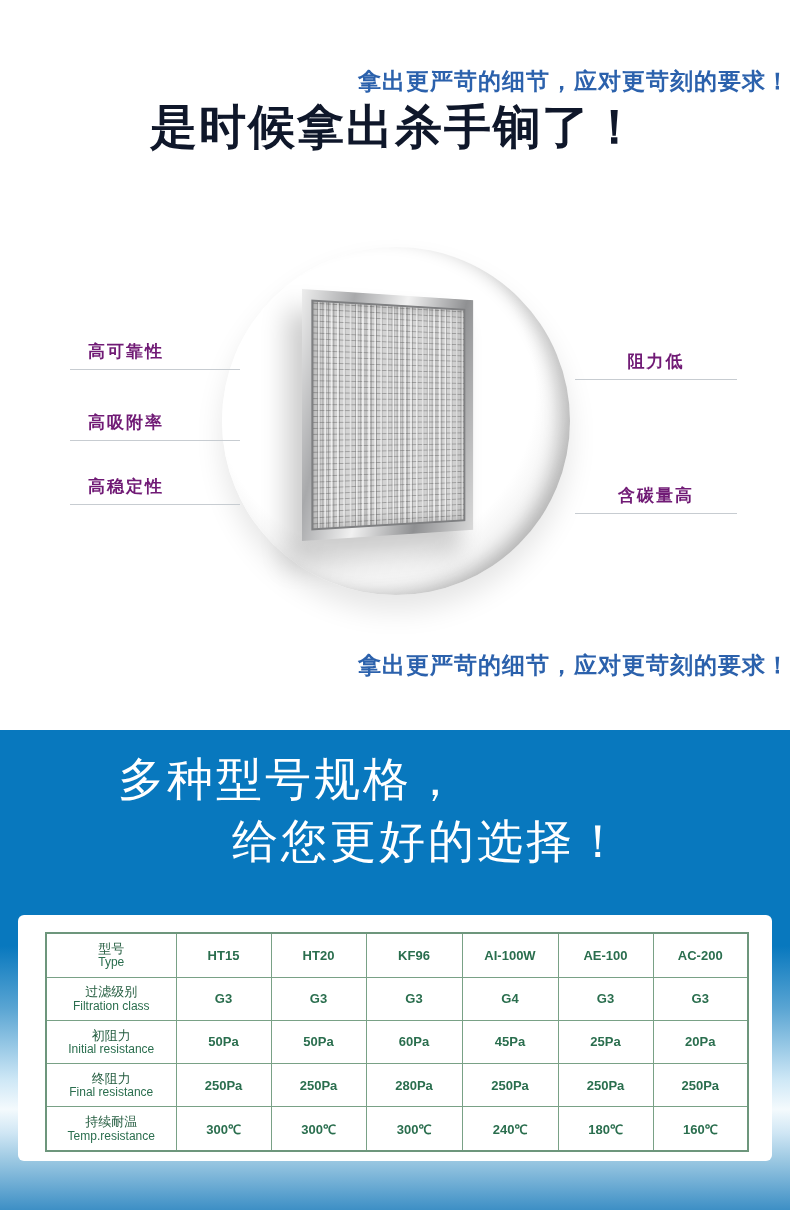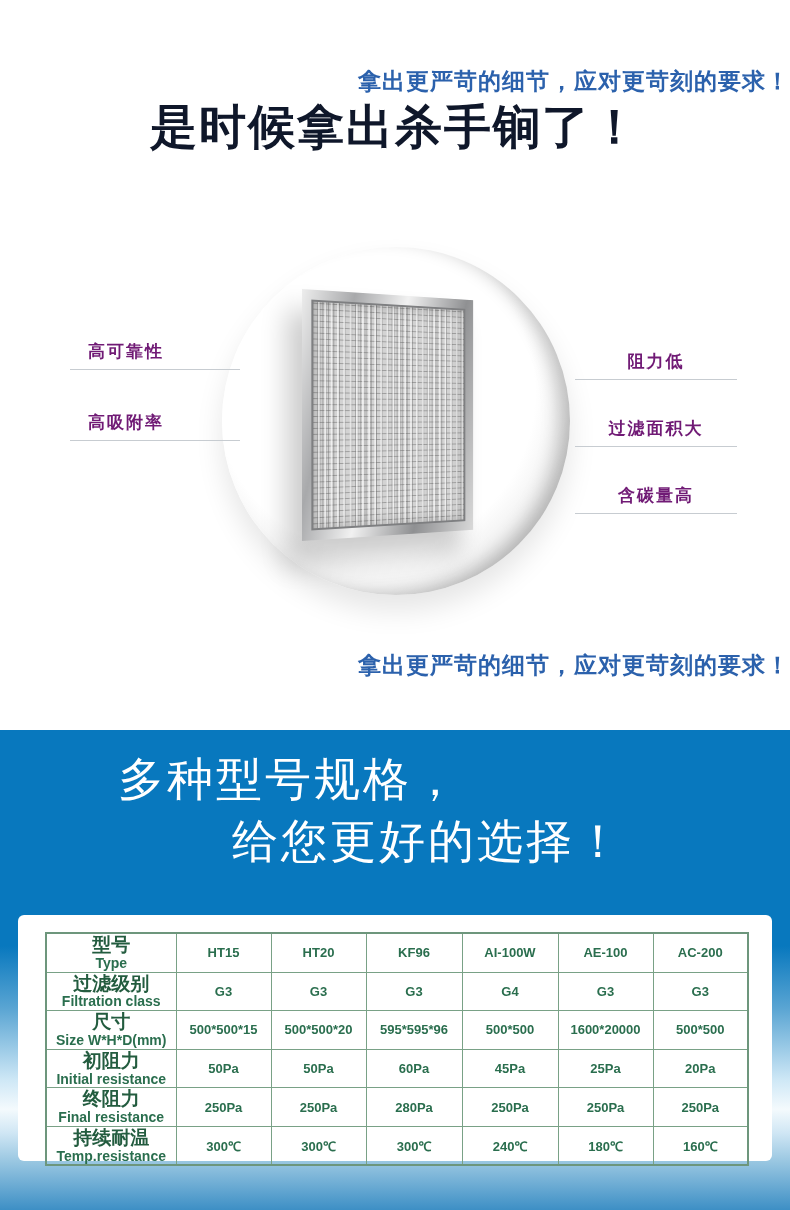--- a/index.html
+++ b/index.html
@@ -79,22 +79,22 @@
     color:#2a6e4e;
   }
   table.spec td{
     border:1px solid #79a186;
     text-align:center;vertical-align:middle;
     font-size:13px;font-weight:700;
     padding:1px 2px;height:22px;
   }
   table.spec{border:2px solid #6d967c;}
   td.lbl{text-align:left;padding-left:8px;}
-  .lbl-zh{display:block;font-size:19px;font-weight:700;color:#235c3f;line-height:1.1;}
-  .lbl-en{display:block;font-size:14px;font-weight:700;line-height:1.05;}
+  .lbl-zh{display:block;font-size:13px;font-weight:400;color:#235c3f;line-height:1.1;}
+  .lbl-en{display:block;font-size:12px;font-weight:400;line-height:1.05;}
 </style>
 </head>
 <body>
 
 <div id="page">
 
   <div class="tagline top">拿出更严苛的细节，应对更苛刻的要求！</div>
   <div class="hero-title">是时候拿出杀手锏了！</div>
 
   <div class="circle"></div>
@@ -105,27 +105,27 @@
   </div>
 
   <div class="feat l l1">
     <span class="feat-label">高可靠性</span>
     <div class="feat-line"></div>
   </div>
   <div class="feat l l2">
     <span class="feat-label">高吸附率</span>
     <div class="feat-line"></div>
   </div>
+  <div class="feat l l3">
+    <span class="feat-label">高稳定性</span>
+    <div class="feat-line"></div>
+  </div>
 
   <div class="feat r r1">
     <span class="feat-label">阻力低</span>
-    <div class="feat-line"></div>
-  </div>
-  <div class="feat r r2">
-    <span class="feat-label">过滤面积大</span>
     <div class="feat-line"></div>
   </div>
   <div class="feat r r3">
     <span class="feat-label">含碳量高</span>
     <div class="feat-line"></div>
   </div>
 
   <div class="tagline mid">拿出更严苛的细节，应对更苛刻的要求！</div>
 
   <div class="blue-section"></div>
@@ -163,32 +163,20 @@
         </td>
         <td>G3</td>
         <td>G3</td>
         <td>G3</td>
         <td>G4</td>
         <td>G3</td>
         <td>G3</td>
       </tr>
       <tr>
         <td class="lbl">
-          <span class="lbl-zh">尺寸</span>
-          <span class="lbl-en">Size W*H*D(mm)</span>
-        </td>
-        <td>500*500*15</td>
-        <td>500*500*20</td>
-        <td>595*595*96</td>
-        <td>500*500</td>
-        <td>1600*20000</td>
-        <td>500*500</td>
-      </tr>
-      <tr>
-        <td class="lbl">
           <span class="lbl-zh">初阻力</span>
           <span class="lbl-en">Initial resistance</span>
         </td>
         <td>50Pa</td>
         <td>50Pa</td>
         <td>60Pa</td>
         <td>45Pa</td>
         <td>25Pa</td>
         <td>20Pa</td>
       </tr>

